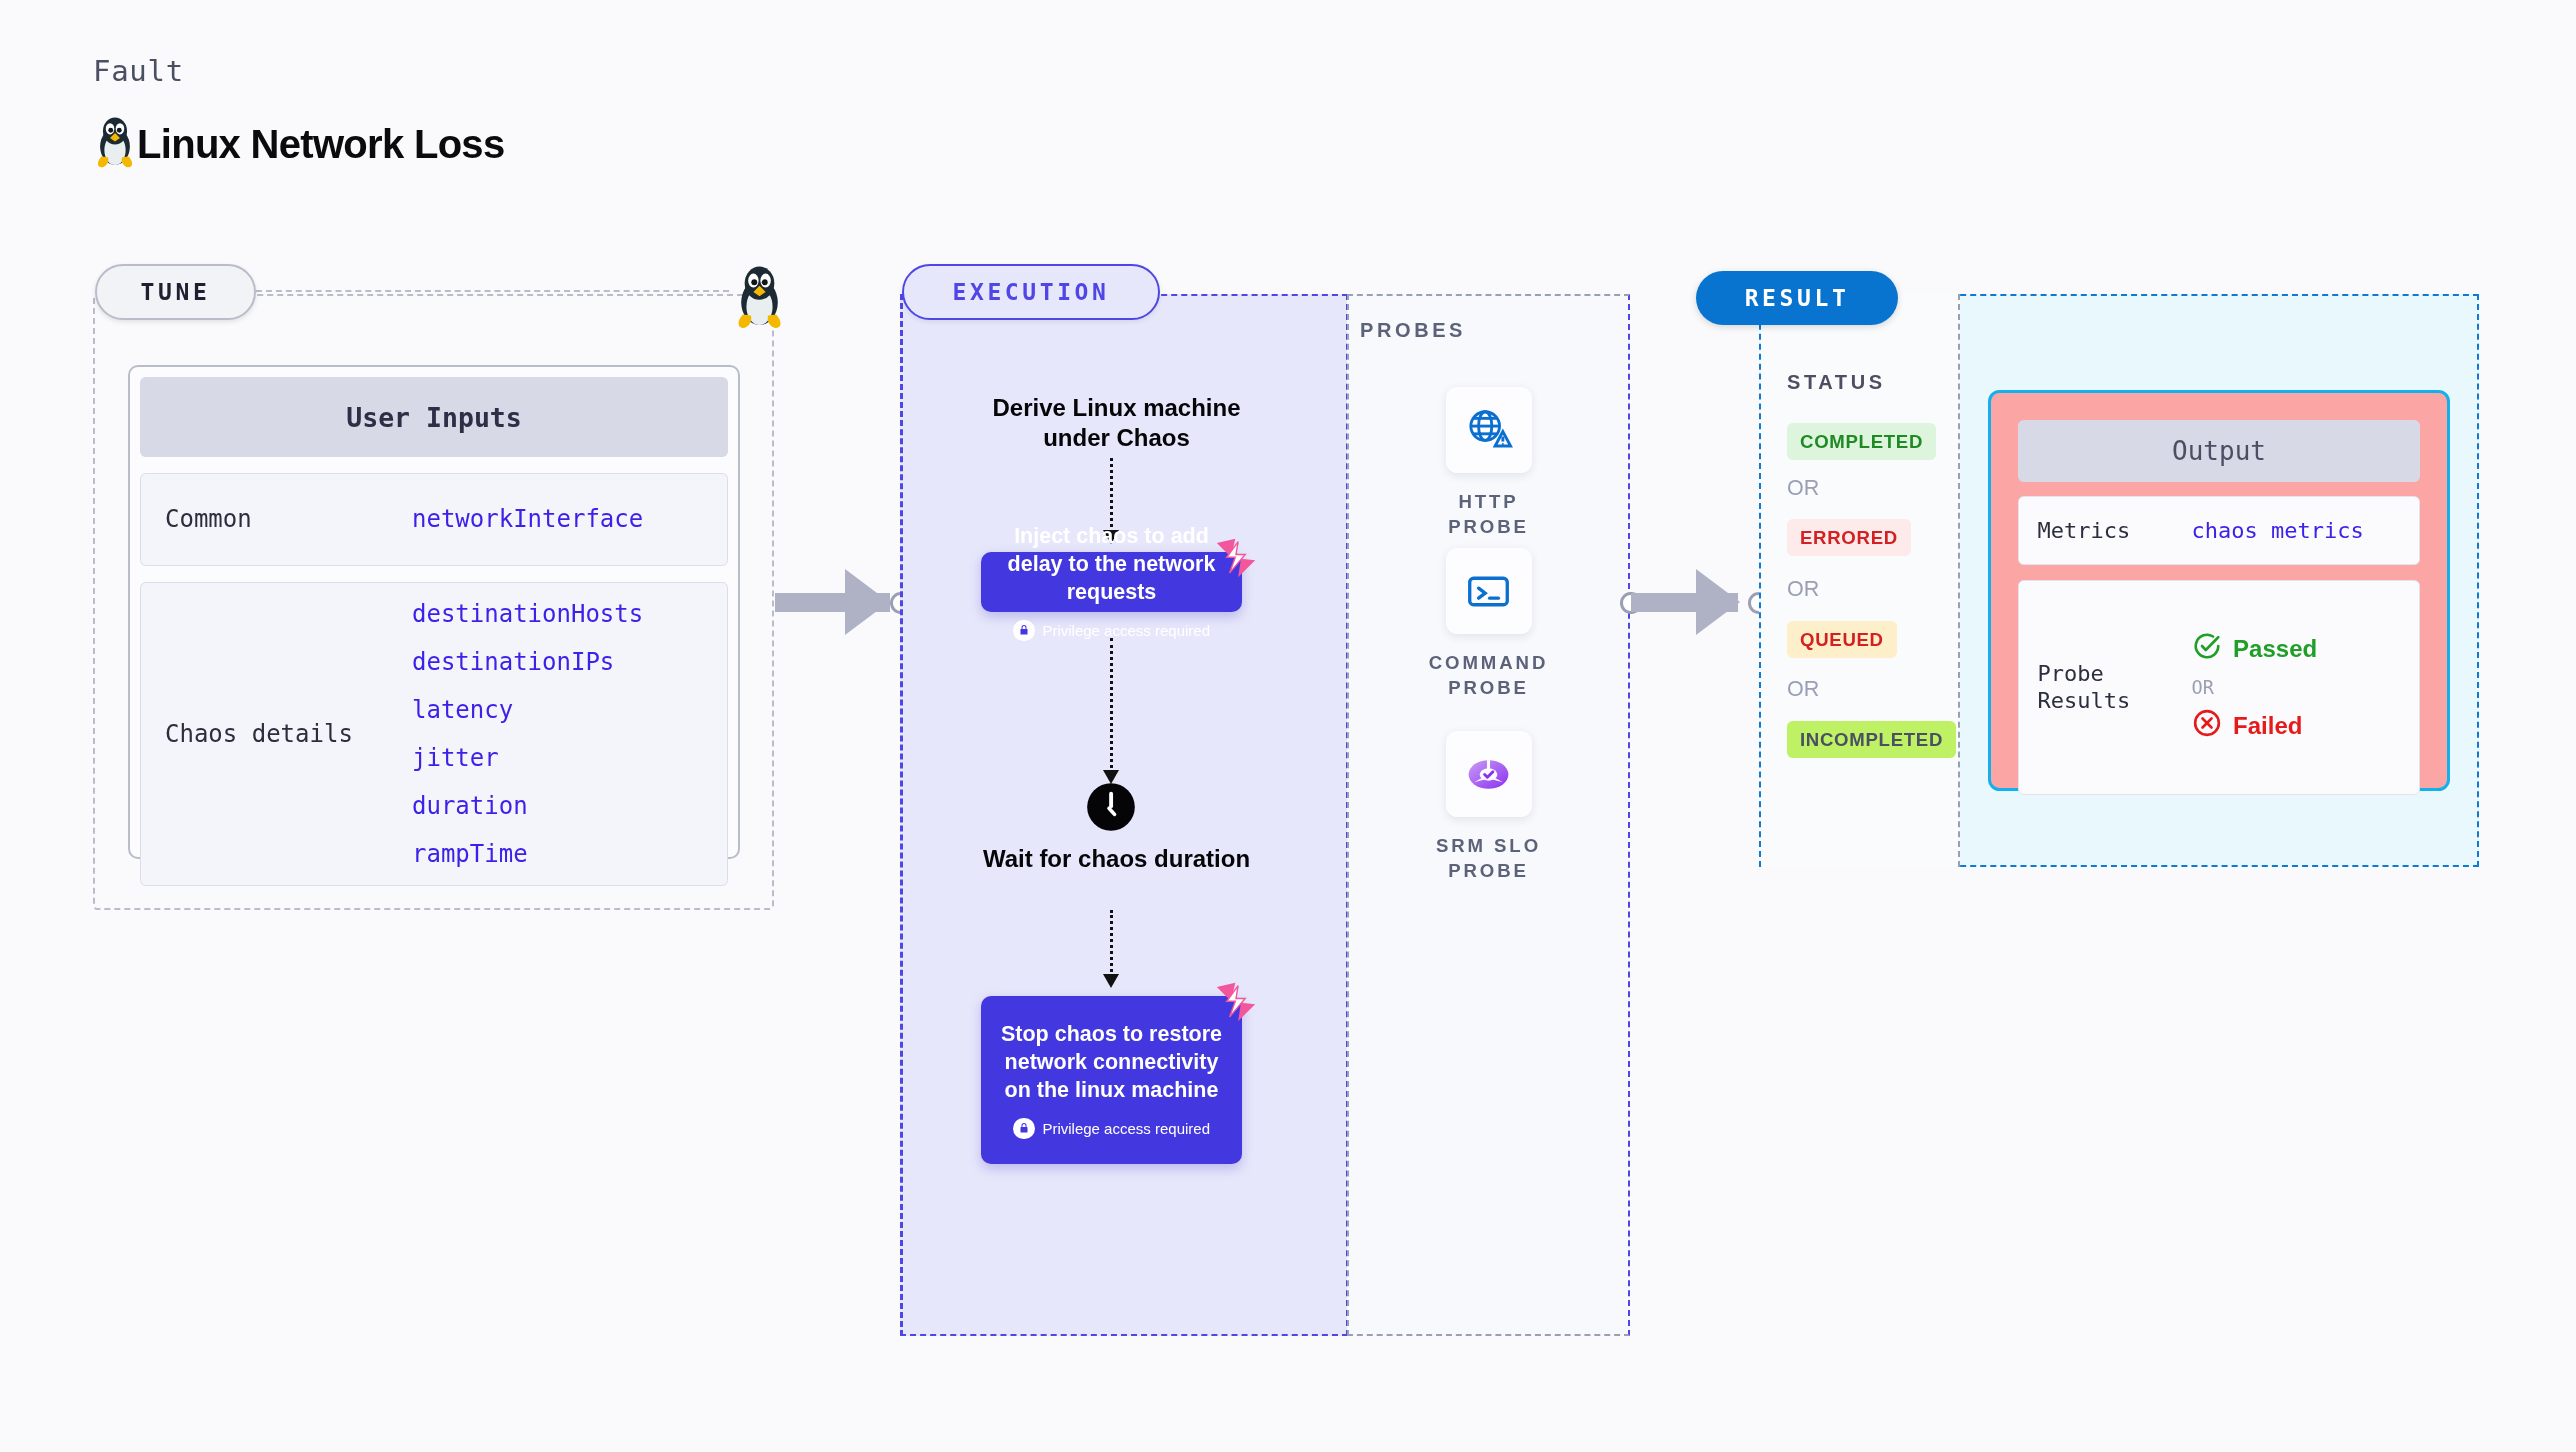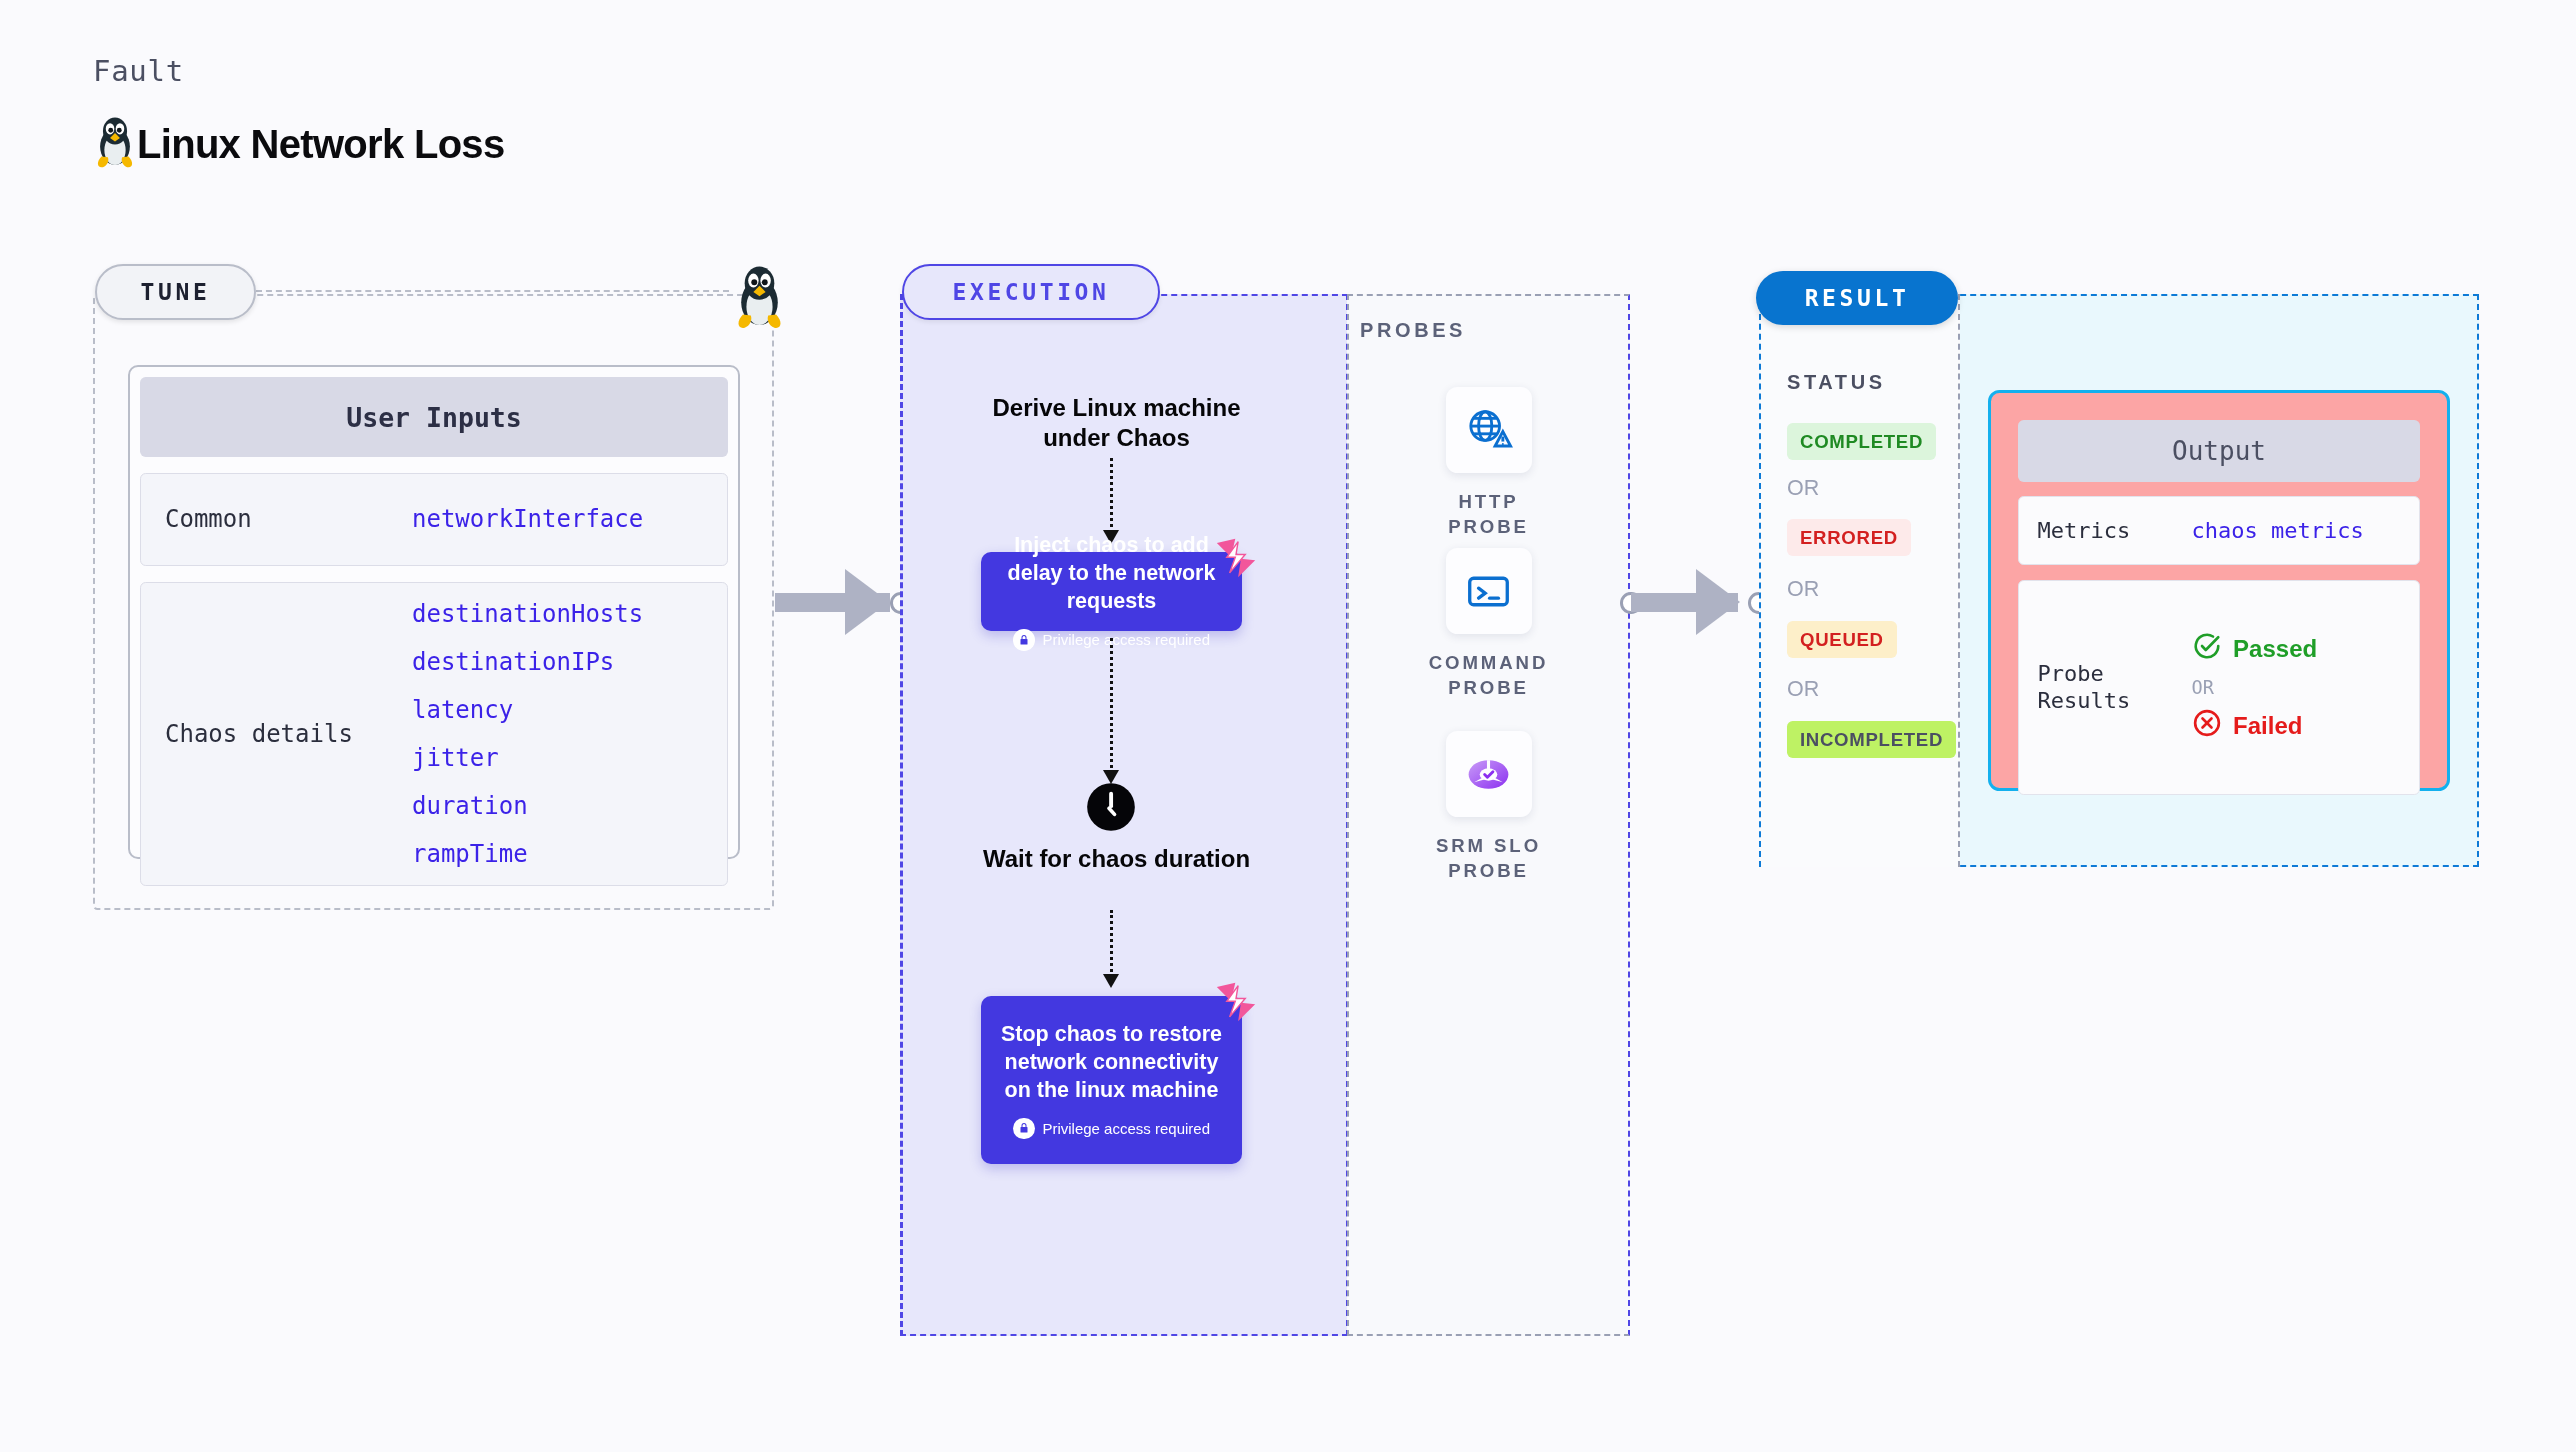--- a/index.html
+++ b/index.html
@@ -131,21 +131,21 @@
   #result-outer{
     left:1759px;top:294px;width:720px;height:573px;
     border:2.9px dashed #0d7ad6;background:#e9f8fd;box-sizing:border-box;
   }
   #result-status-col{
     left:1759px;top:294px;width:201px;height:573px;
     border-right:2.1px dashed #9aa0b4;background:#fafbfd;box-sizing:border-box;
     border-left:2.9px dashed #0d7ad6;
   }
   #result-badge{
-    left:1756px;top:271px;width:202px;height:54px;
+    left:1696px;top:271px;width:202px;height:54px;
     background:#0874cf;border:0;color:#fff;font-size:23px;
     box-shadow:0 2.1px 7.2px rgba(0,0,0,.15);
   }
   #status-title{
     position:absolute;left:1787px;top:371px;
     font-size:20px;font-weight:bold;color:#4b4f62;letter-spacing:3.6px;
   }
   .status-chip{
     position:absolute;left:1787px;border-radius:5.7px;
     display:inline-flex;align-items:center;padding:0 13px;height:37px;
@@ -259,21 +259,21 @@
 <div class="conn-head" style="left:845px;top:569px;"></div>
 <div class="conn-dot" style="left:890px;top:592px;"></div>
 
 <div class="panel" id="exec-panel"></div>
 <div class="badge-pill" id="exec-badge">EXECUTION</div>
 
 <div class="flow-text" style="left:966px;top:393px;">Derive Linux machine under Chaos</div>
 <div class="dotted-arrow" style="left:1110px;top:458px;height:75px;"></div>
 <div class="arrowhead-down" style="left:1103px;top:530px;"></div>
 
-<div class="chaos-box" style="left:981px;top:552px;width:261px;height:79px;">
+<div class="chaos-box" style="left:981px;top:552px;width:261px;height:60px;">
   <div class="cb-title">Inject chaos to add delay to the network requests</div>
   <div class="priv">
     <span class="lock-circle">
       <svg width="12" height="12" viewBox="0 0 24 24" fill="#4338e0">
         <path d="M12 2a5 5 0 0 0-5 5v3H6a1 1 0 0 0-1 1v9a1 1 0 0 0 1 1h12a1 1 0 0 0 1-1v-9a1 1 0 0 0-1-1h-1V7a5 5 0 0 0-5-5zm0 2a3 3 0 0 1 3 3v3H9V7a3 3 0 0 1 3-3z"></path>
       </svg>
     </span>
     <span>Privilege access required</span>
   </div>
   <span class="harness-logo">

